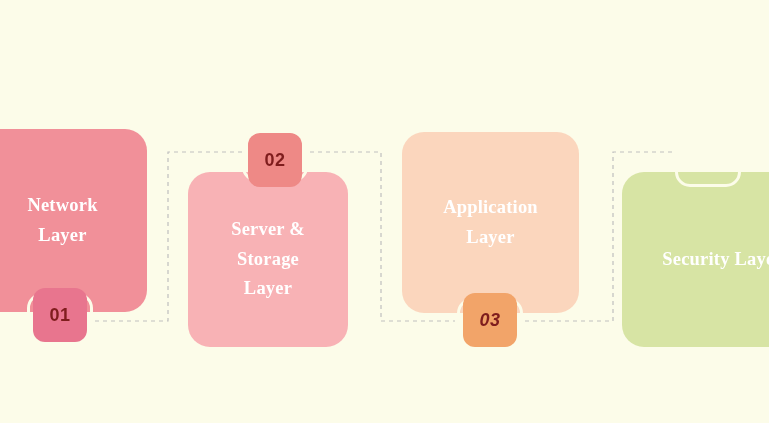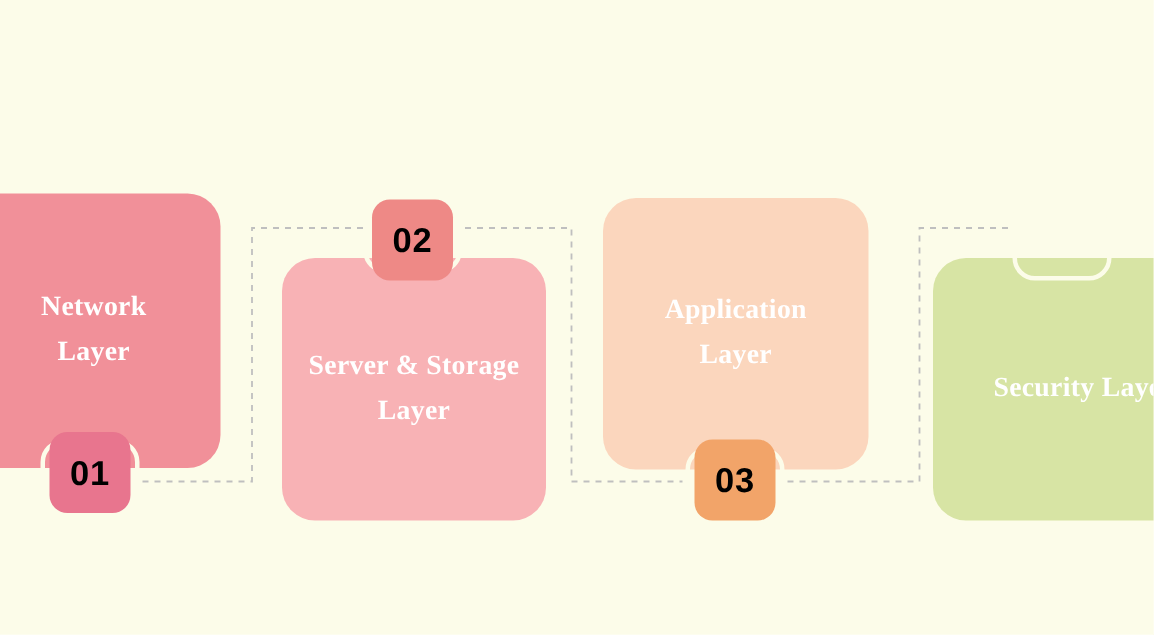--- a/index.html
+++ b/index.html
@@ -63,21 +63,21 @@
     height: 183px;
     background: #f19099;
     border-radius: 0 22px 22px 0;
   }
   #card-1 .card-label { padding-left: 46px; }
 
   
   #card-2 {
     left: 188px;
     top: 172px;
-    width: 176px;
+    width: 160px;
     height: 175px;
     background: #f8b2b5;
   }
 
   
   #card-3 {
     left: 402px;
     top: 132px;
     width: 177px;
     height: 181px;
@@ -108,38 +108,38 @@
     box-sizing: border-box;
   }
   .badge-ring {
     position: absolute;
     z-index: 3;
     box-sizing: border-box;
     border: 3px solid #fcfce9;
     border-radius: 15px;
   }
   .badge-num {
-    color: #000000;
+    color: #7f1d1d;
     font-family: "Liberation Sans", "DejaVu Sans", sans-serif;
     font-weight: bold;
-    font-size: 23px;
+    font-size: 18px;
     letter-spacing: 0.5px;
     user-select: none;
   }
 
   
   #badge-1      { left: 33px; top: 288px; background: #e8758e; align-items: center; }
   #badge-ring-1 { left: 27px; top: 293px; width: 66px; height: 56px; }
 
   
   #badge-2      { left: 248px; top: 133px; background: #ee8986; }
   #badge-ring-2 { left: 242px; top: 126px; width: 66px; height: 56px; }
 
   
-  #badge-3      { left: 463px; top: 293px; background: #f2a469; }
+  #badge-3      { left: 463px; top: 293px; background: #f2a469; font-style: italic; }
   #badge-ring-3 { left: 457px; top: 298px; width: 66px; height: 56px; }
 
   
   #badge-4      { left: 681px; top: 138px; background: #c8da83; }
   #badge-ring-4 { left: 675px; top: 131px; width: 66px; height: 56px; }
 </style>
 </head>
 <body>
 
 <div id="canvas">

